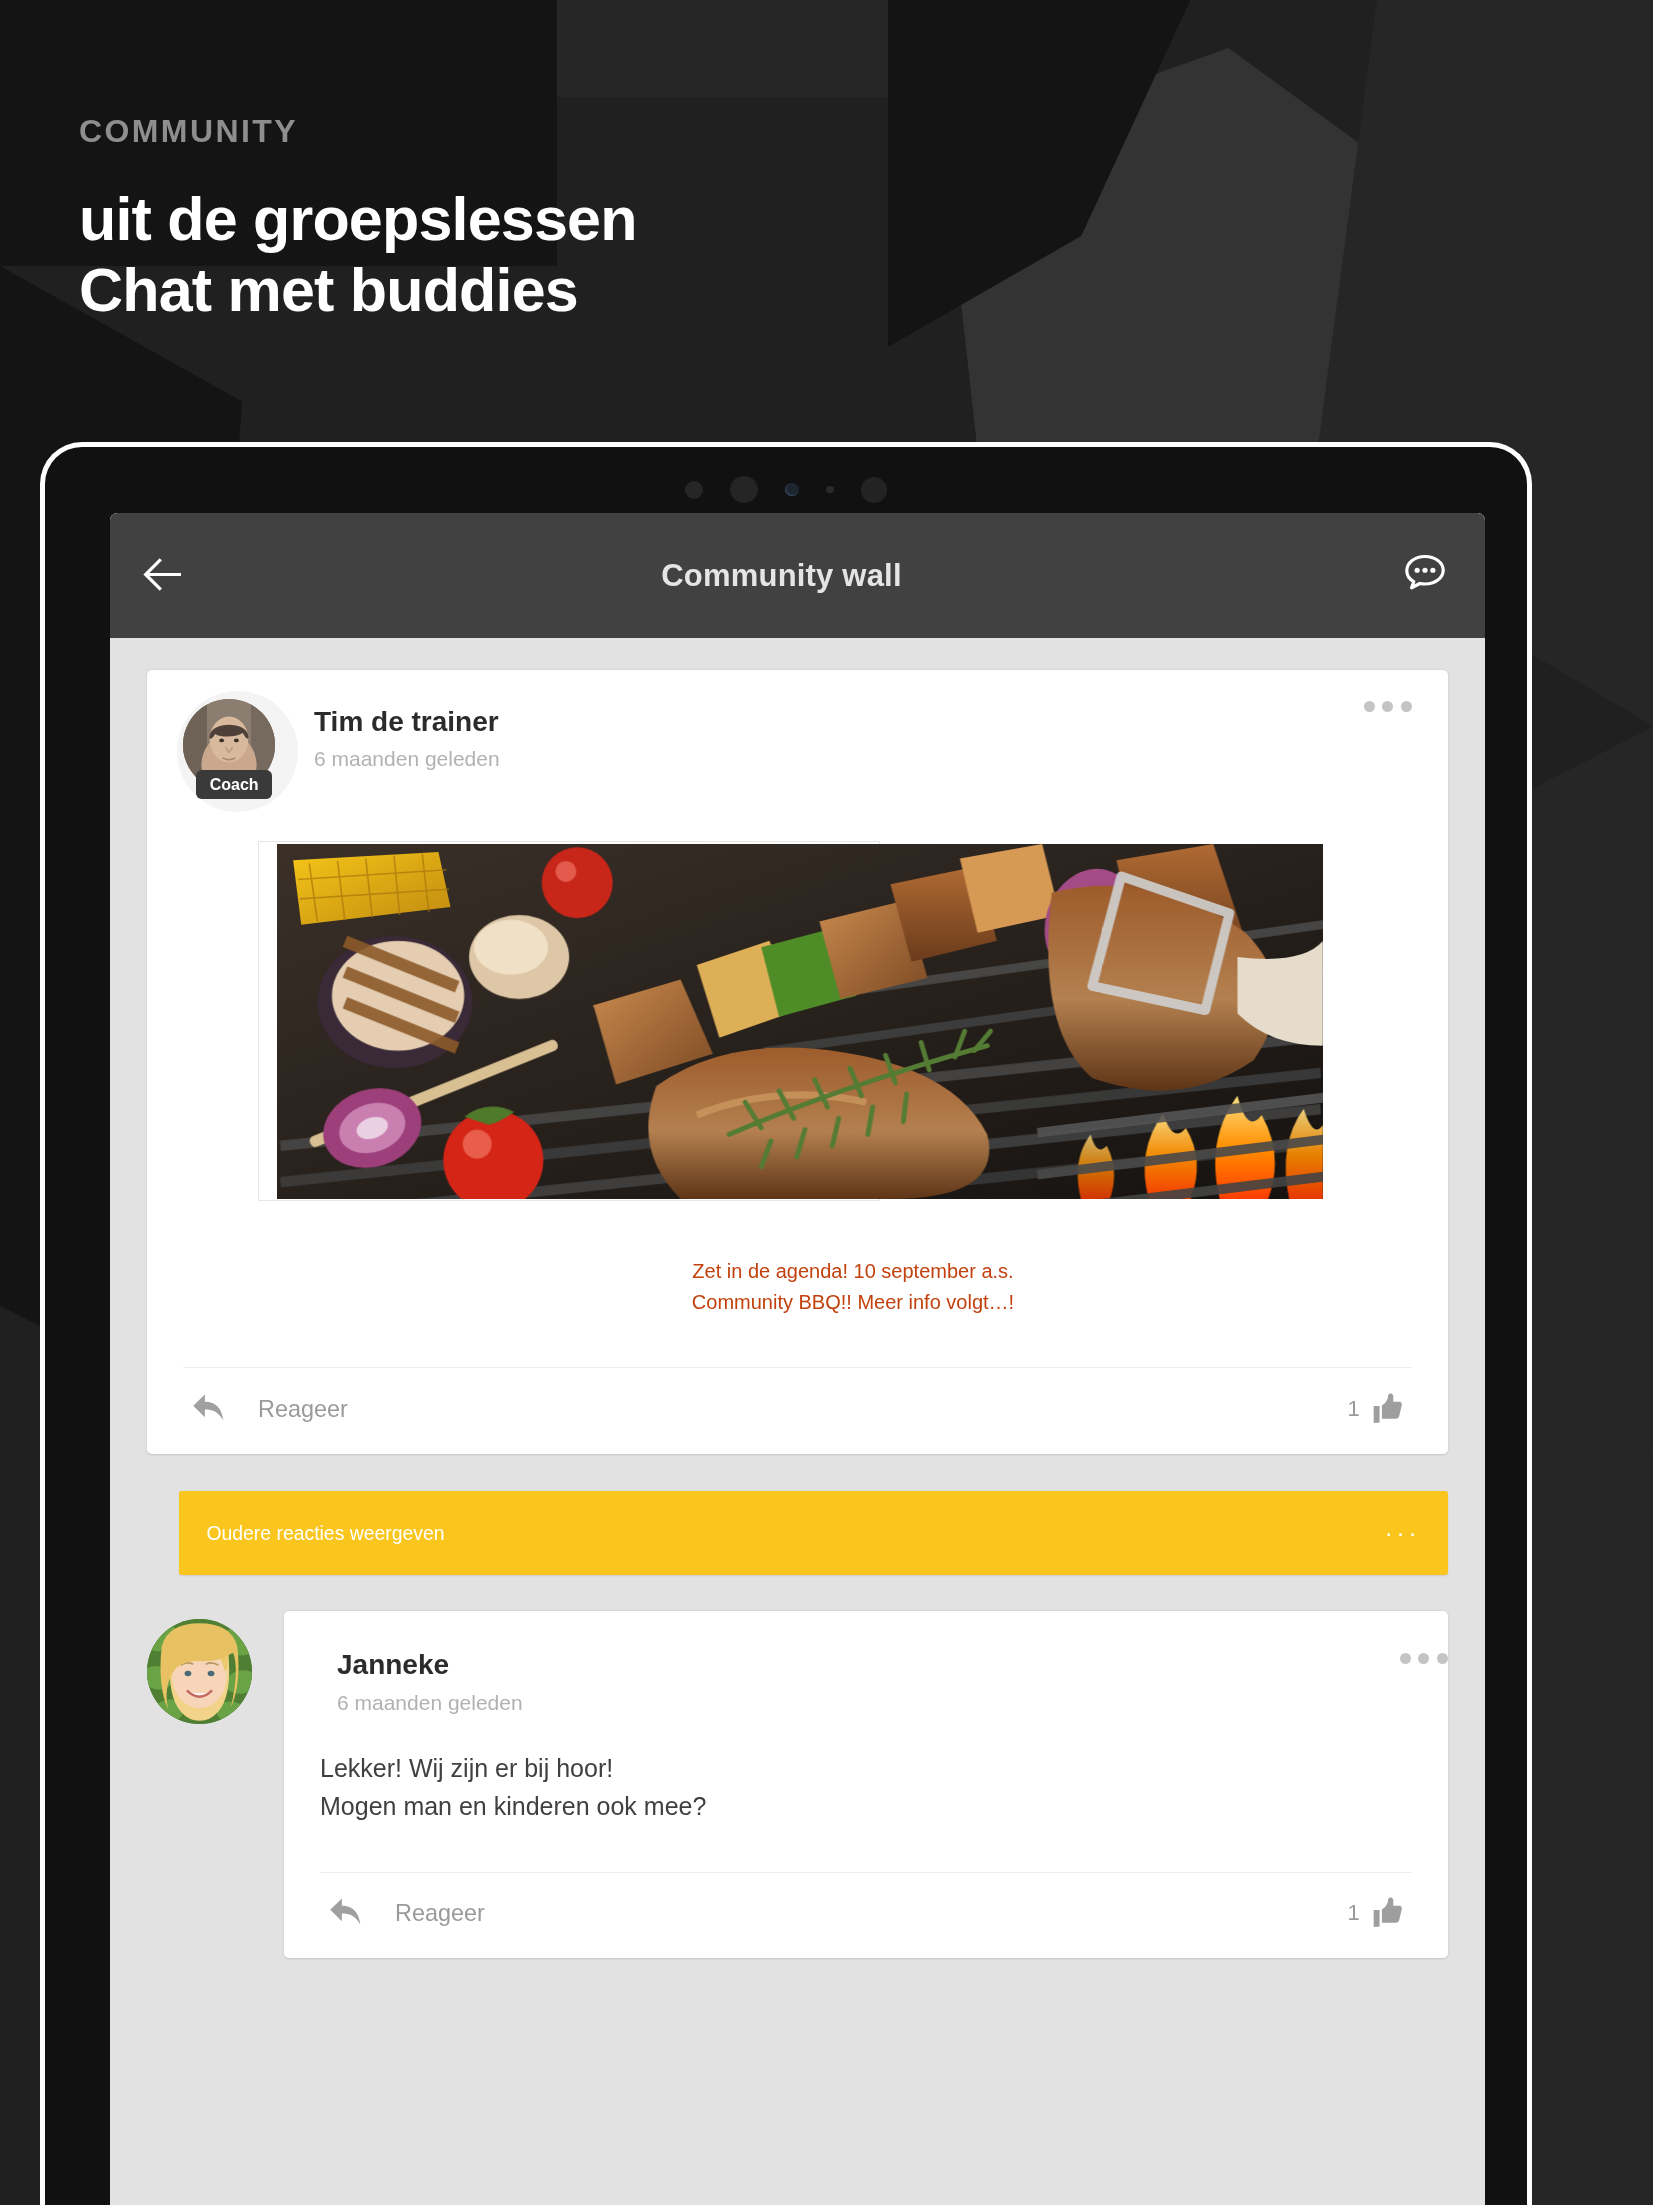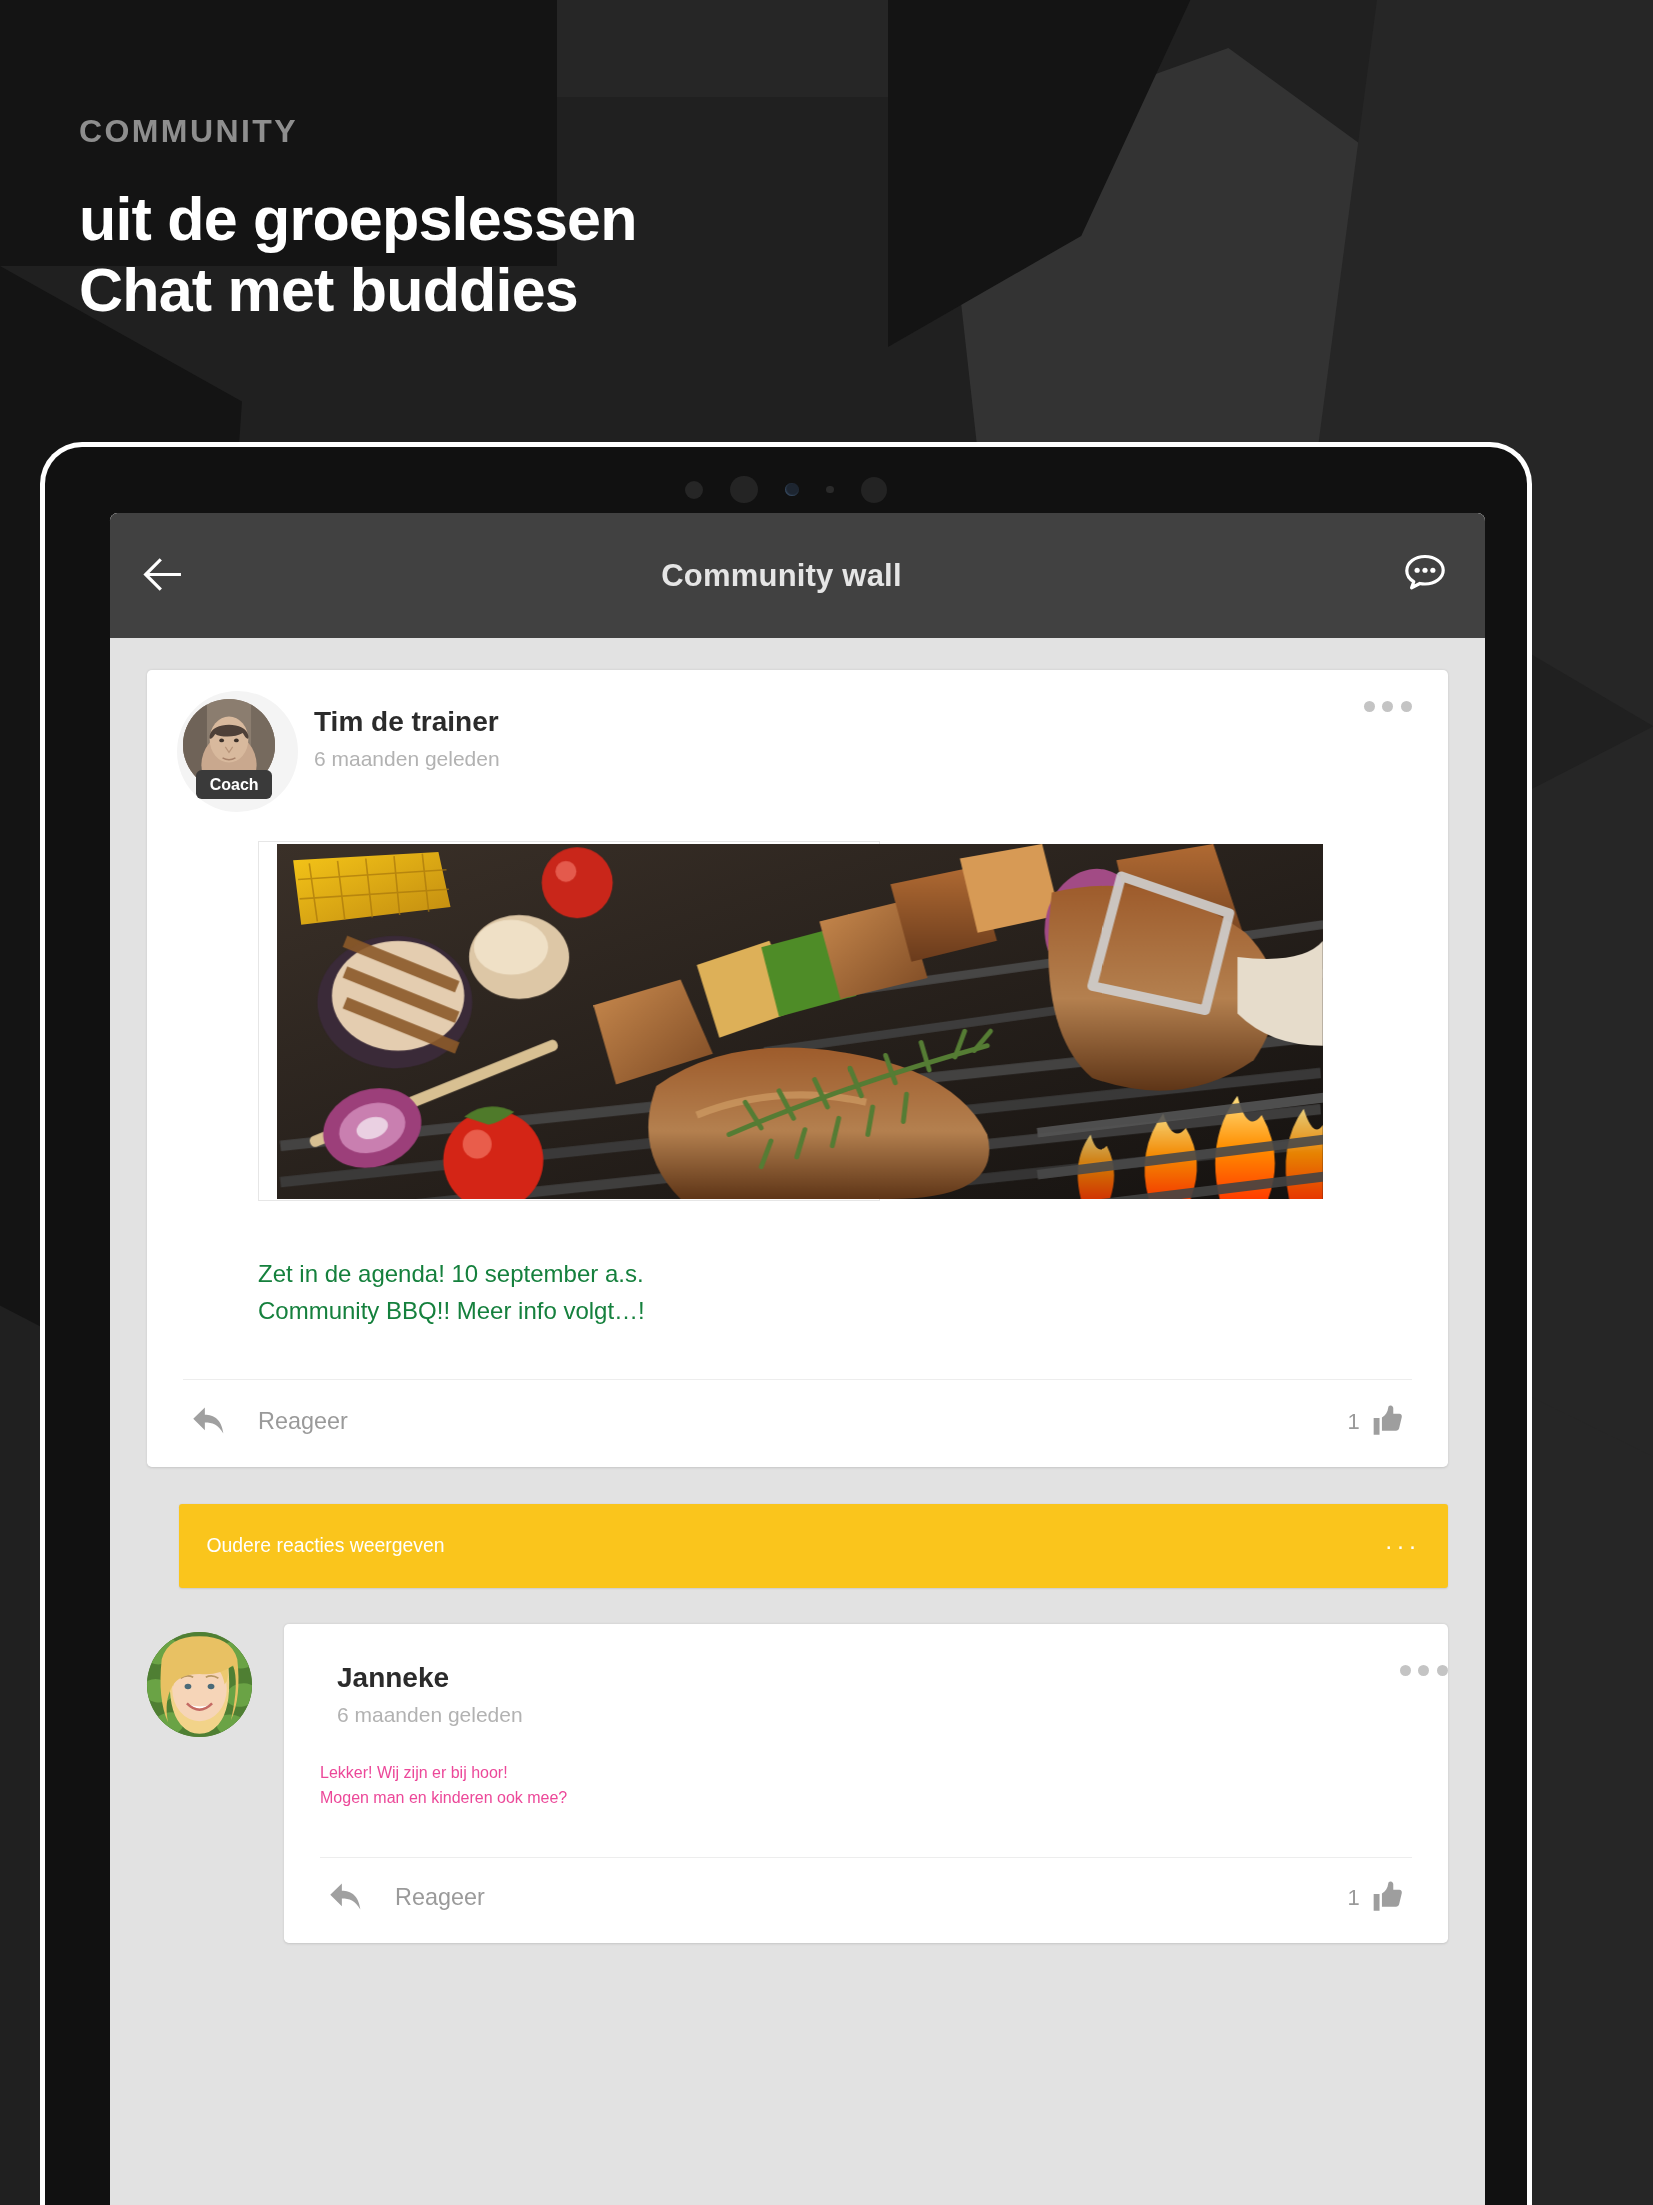--- a/index.html
+++ b/index.html
@@ -200,23 +200,24 @@
     left:16px;
     width:1046px;
     height:355px;
     overflow:hidden;
     background:#2a201a;
   }
   .photo svg { display:block; width:100%; height:100%; }
 
   .post-body {
     padding:55px 0 0 111px;
-    font-size:24px;
+    font-size:20px;
     line-height:1.52;
-    color:#15803d;
+    color:#c2410c;
+    text-align:center;
   }
 
   .divider {
     margin:50px 36px 0 36px;
     border-top:0.8px solid #ededed;
   }
 
   .action-bar {
     display:flex;
     align-items:center;
@@ -292,23 +293,23 @@
     font-weight:bold;
     color:#2b2b2b;
   }
   .comment-time {
     margin-top:9.7px;
     font-size:21px;
     color:#b2b2b2;
   }
   .comment-body {
     padding:34px 36px 0 36px;
-    font-size:16px;
+    font-size:25px;
     line-height:1.52;
-    color:#ec4899;
+    color:#404040;
   }
   .comment-divider {
     margin:47px 36px 0 36px;
     border-top:0.8px solid #ededed;
   }
   .comment-actions {
     display:flex;
     align-items:center;
     padding:22.6px 45px 27.4px 45px;
   }

